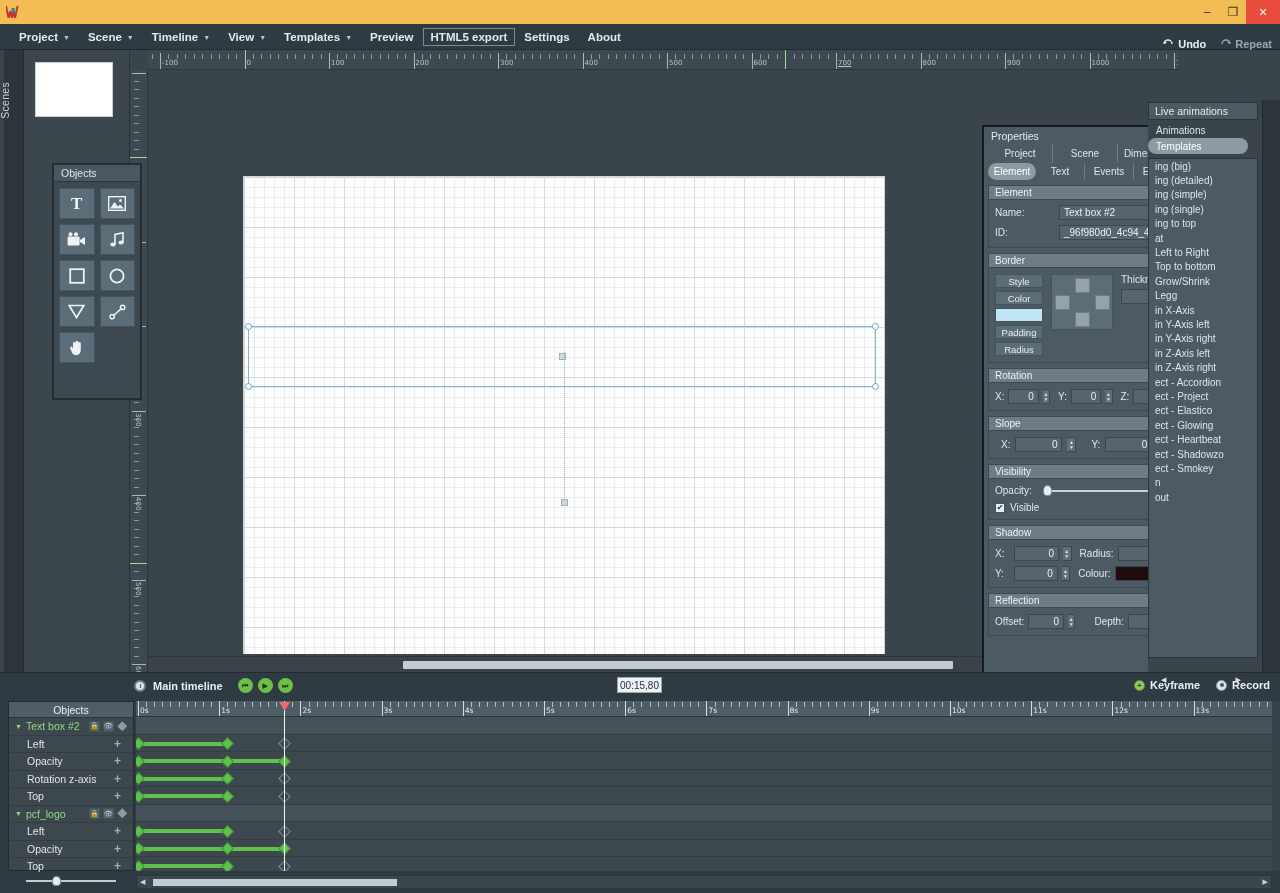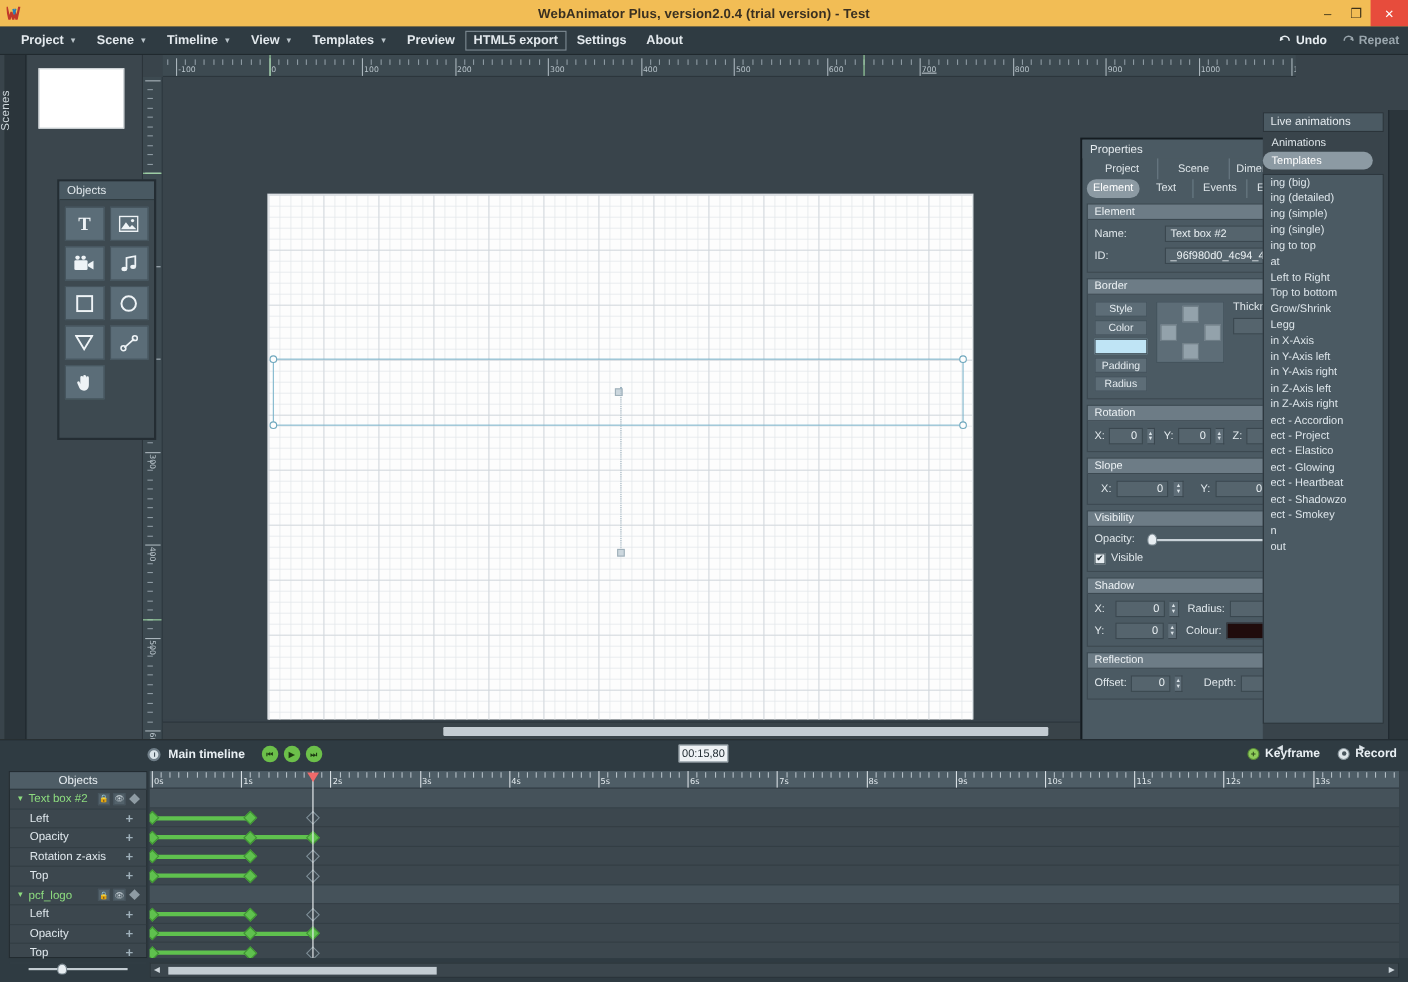--- a/index.html
+++ b/index.html
@@ -34,21 +34,21 @@
     position:absolute; left:0; top:24px; width:1280px; height:26px;
     background:#2f3b42; display:flex; align-items:center; padding-left:10px;
     border-bottom:1px solid #20292e;
   }
   .menu-item{
     display:flex; align-items:center; gap:5px;
     padding:3px 9px; color:#e3e9ed; font-size:11.5px; font-weight:bold; white-space:nowrap;
   }
   .menu-item .caret{ font-size:7px; color:#bac4ca; transform:translateY(1px); }
   .menu-item.boxed{ border:1px solid #7e8b93; padding:2px 7px; }
-  .menu-right{ position:absolute; right:8px; top:0; height:26px; display:flex; align-items:center; gap:14px; }
+  .menu-right{ position:absolute; right:8px; top:0; height:26px; display:flex; align-items:flex-end; gap:14px; }
   .menu-right .mr{ display:flex; align-items:center; gap:4px; font-size:11px; font-weight:bold; color:#e8eef2; }
   .menu-right .mr.dim{ color:#9aa6ad; }
 
   
   .workarea{
     position:absolute; left:0; top:50px; width:1280px; height:622px;
     background:#39444b;
   }
   
   .scenes-tab{
@@ -332,21 +332,20 @@
 
 <div id="app">
 
   <div class="titlebar">
     <div class="tb-logo">
       <svg width="14" height="12" viewBox="0 0 14 12">
         <path d="M0 0 L2.6 12 L4.4 5 L6 12 L7.6 5 L9 12 L11.6 0" stroke="#c0392b" stroke-width="2" fill="none"></path>
         <path d="M6 2 L7 7 L8.2 2" stroke="#2980b9" stroke-width="1.6" fill="none"></path>
       </svg>
     </div>
-    <div class="tb-title">WebAnimator Plus, version2.0.4 (trial version) - Test</div>
     <div class="tb-btns">
       <div class="tb-btn">–</div>
       <div class="tb-btn">❐</div>
       <div class="tb-btn close">×</div>
     </div>
   </div>
 
   <div class="menubar">
     <div class="menu-item">
       <span>Project</span>

